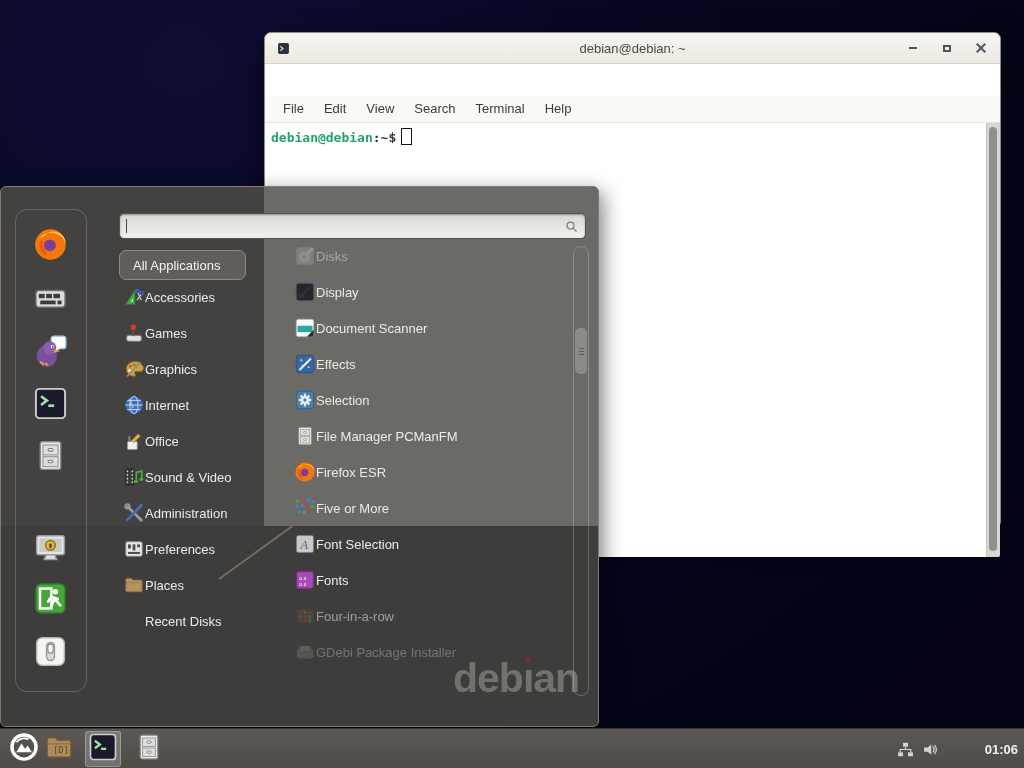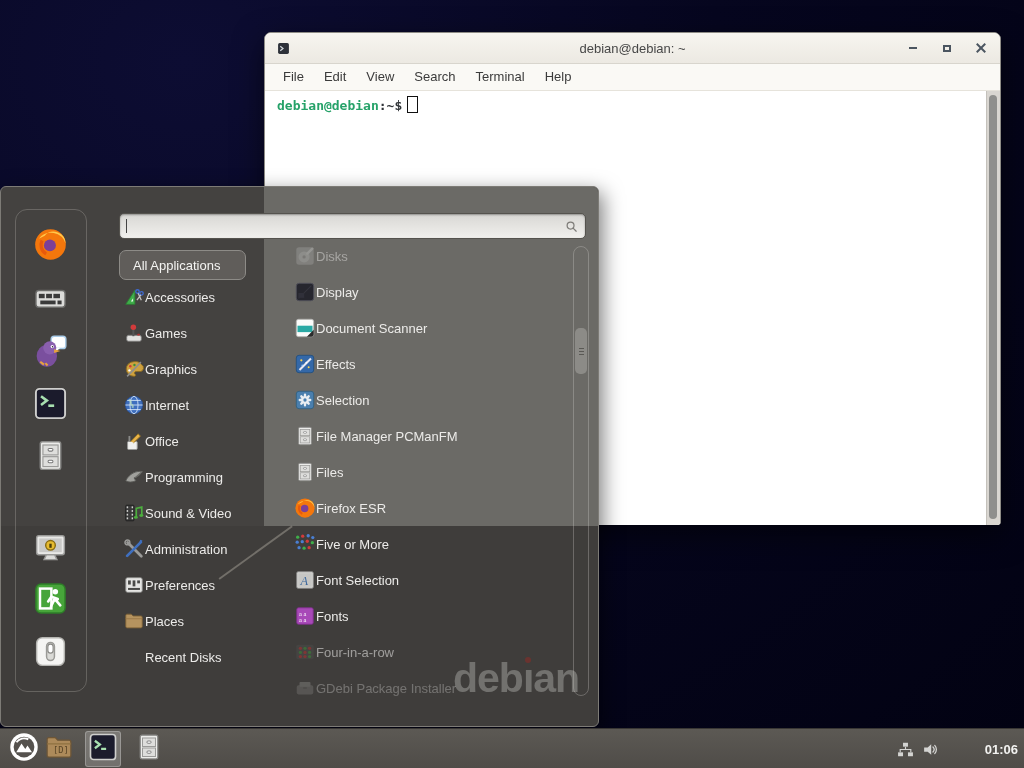--- a/index.html
+++ b/index.html
@@ -14,24 +14,24 @@
     border-bottom:1px solid #d8d5cd;border-radius:6px 6px 0 0;display:flex;align-items:center;}
   .win-icon{margin-left:12px;width:13px;height:13px;}
   .title{position:absolute;left:0;right:0;text-align:center;font-size:13px;font-weight:normal;color:#474747;}
   .win-controls{position:absolute;right:8px;top:0;height:30px;display:flex;align-items:center;gap:12px;}
   .win-btn{width:22px;height:22px;display:flex;align-items:center;justify-content:center;cursor:default;}
   .g-min{width:8px;height:2px;background:#4b5560;}
   .g-max{width:8px;height:7px;border:2px solid #4b5560;box-sizing:border-box;}
   .g-close{position:relative;width:10px;height:10px;}
   .g-close::before,.g-close::after{content:"";position:absolute;left:-1px;top:4px;width:12px;height:2px;background:#4b5560;}
   .g-close::before{transform:rotate(45deg);} .g-close::after{transform:rotate(-45deg);}
-  .menubar{height:26px;background:#faf9f5;border-bottom:1px solid #e6e3db;display:flex;align-items:center;padding-left:8px;}
+  .menubar{height:26px;background:#faf9f5;border-bottom:1px solid #e6e3db;display:flex;align-items:center;padding-left:8px;margin-top:32px;}
   .tmenu-item{font-size:13px;color:#3b3b3b;padding:0 10px;line-height:26px;}
   .term-body{position:relative;height:434px;background:#fff;border-radius:0 0 3px 3px;}
-  .prompt-line{padding:5px 12px;font-family:"DejaVu Sans Mono",monospace;font-size:13px;white-space:pre;}
+  .prompt-line{padding:5px 6px;font-family:"DejaVu Sans Mono",monospace;font-size:13px;white-space:pre;}
   .p-user{color:#26a269;font-weight:bold;}
   .p-rest{color:#303438;font-weight:bold;}
   .t-cursor{display:inline-block;width:9px;height:15px;border:1.5px solid #111;vertical-align:-3px;margin-left:5px;}
   .t-scroll{position:absolute;top:0;right:0;bottom:0;width:13px;background:#d9d6d1;border-left:1px solid #c4c1bb;border-radius:0 0 3px 0;}
   .t-thumb{position:absolute;left:2px;right:3px;top:4px;bottom:6px;background:#8f8f8d;border-radius:4px;}
   
   .menu{position:absolute;left:0;top:186px;width:599px;height:541px;background:#444240;
     border:1px solid #7d7b76;border-radius:6px;box-sizing:border-box;overflow:hidden;
     box-shadow:4px 6px 20px rgba(0,0,0,.5);}
   .zone-light{position:absolute;left:263px;top:0;right:0;height:339px;background:#6b6a66;}
@@ -175,27 +175,20 @@
         <div class="m-row">
           <span class="icon"><svg viewBox="0 0 24 24">
               <rect x="5" y="12.5" width="10.5" height="8.8" rx="1.2" fill="#f0f0ee" stroke="#9a9a98"></rect>
               <path d="M8.5 12.5 L16.5 4.2 L19 6.7 L11.5 14" fill="#e8b44a" stroke="#9a7420"></path>
               <path d="M7 12.5 L7 6.5" stroke="#8a8a88" stroke-width="2"></path>
             </svg></span>
           <span class="label">Office</span>
         </div>
         <div class="m-row">
           <span class="icon"><svg viewBox="0 0 24 24">
-              <path d="M3 16 C7 8.5 14 5 21 6 C18 10 16.5 12 12 13 L14 16 C10 18 6 18 3 16 Z" fill="#a0a09c" stroke="#5a5a56"></path>
-              <path d="M21 6 L13 13" stroke="#6a6a66" stroke-width="1.2" fill="none"></path>
-            </svg></span>
-          <span class="label">Programming</span>
-        </div>
-        <div class="m-row">
-          <span class="icon"><svg viewBox="0 0 24 24">
               <rect x="3" y="3.5" width="9" height="17" rx="1" fill="#3a3a3a" stroke="#1f1f1f"></rect>
               <g fill="#cfcfcd">
                 <rect x="4" y="4.8" width="1.6" height="2"></rect>
                 <rect x="4" y="8.8" width="1.6" height="2"></rect>
                 <rect x="4" y="12.8" width="1.6" height="2"></rect>
                 <rect x="4" y="16.8" width="1.6" height="2"></rect>
                 <rect x="9.4" y="4.8" width="1.6" height="2"></rect>
                 <rect x="9.4" y="8.8" width="1.6" height="2"></rect>
                 <rect x="9.4" y="12.8" width="1.6" height="2"></rect>
                 <rect x="9.4" y="16.8" width="1.6" height="2"></rect>
@@ -292,30 +285,20 @@
               <rect x="5" y="2.5" width="14" height="19" rx="1.5" fill="#ececea" stroke="#8a8a88"></rect>
               <rect x="6.8" y="4.8" width="10.4" height="6.8" fill="#dededc" stroke="#9a9a98" stroke-width=".8"></rect>
               <rect x="6.8" y="12.8" width="10.4" height="6.8" fill="#dededc" stroke="#9a9a98" stroke-width=".8"></rect>
               <rect x="10.3" y="7.2" width="3.4" height="1.8" rx=".9" fill="#fff" stroke="#777" stroke-width=".7"></rect>
               <rect x="10.3" y="15.2" width="3.4" height="1.8" rx=".9" fill="#fff" stroke="#777" stroke-width=".7"></rect>
             </svg></span>
           <span class="label">File Manager PCManFM</span>
         </div>
         <div class="m-row">
           <span class="icon"><svg viewBox="0 0 24 24">
-              <rect x="5" y="2.5" width="14" height="19" rx="1.5" fill="#ececea" stroke="#8a8a88"></rect>
-              <rect x="6.8" y="4.8" width="10.4" height="6.8" fill="#dededc" stroke="#9a9a98" stroke-width=".8"></rect>
-              <rect x="6.8" y="12.8" width="10.4" height="6.8" fill="#dededc" stroke="#9a9a98" stroke-width=".8"></rect>
-              <rect x="10.3" y="7.2" width="3.4" height="1.8" rx=".9" fill="#fff" stroke="#777" stroke-width=".7"></rect>
-              <rect x="10.3" y="15.2" width="3.4" height="1.8" rx=".9" fill="#fff" stroke="#777" stroke-width=".7"></rect>
-            </svg></span>
-          <span class="label">Files</span>
-        </div>
-        <div class="m-row">
-          <span class="icon"><svg viewBox="0 0 24 24">
               <circle cx="12" cy="12" r="10.5" fill="#f4770c"></circle>
               <path d="M4 8 A10.5 10.5 0 0 1 22.3 11.5 A8.2 8.2 0 0 0 8 6 Z" fill="#ffc84a"></path>
               <circle cx="11.6" cy="12.6" r="4.1" fill="#7c3f98"></circle>
               <path d="M6.2 9.2 a7 7 0 0 0 2.8 9.2" stroke="#e8590c" stroke-width="2.2" fill="none"></path>
             </svg></span>
           <span class="label">Firefox ESR</span>
         </div>
         <div class="m-row">
           <span class="icon"><svg viewBox="0 0 24 24">
               <circle cx="4" cy="4.5" r="1.8" fill="#3fae4a"></circle>

